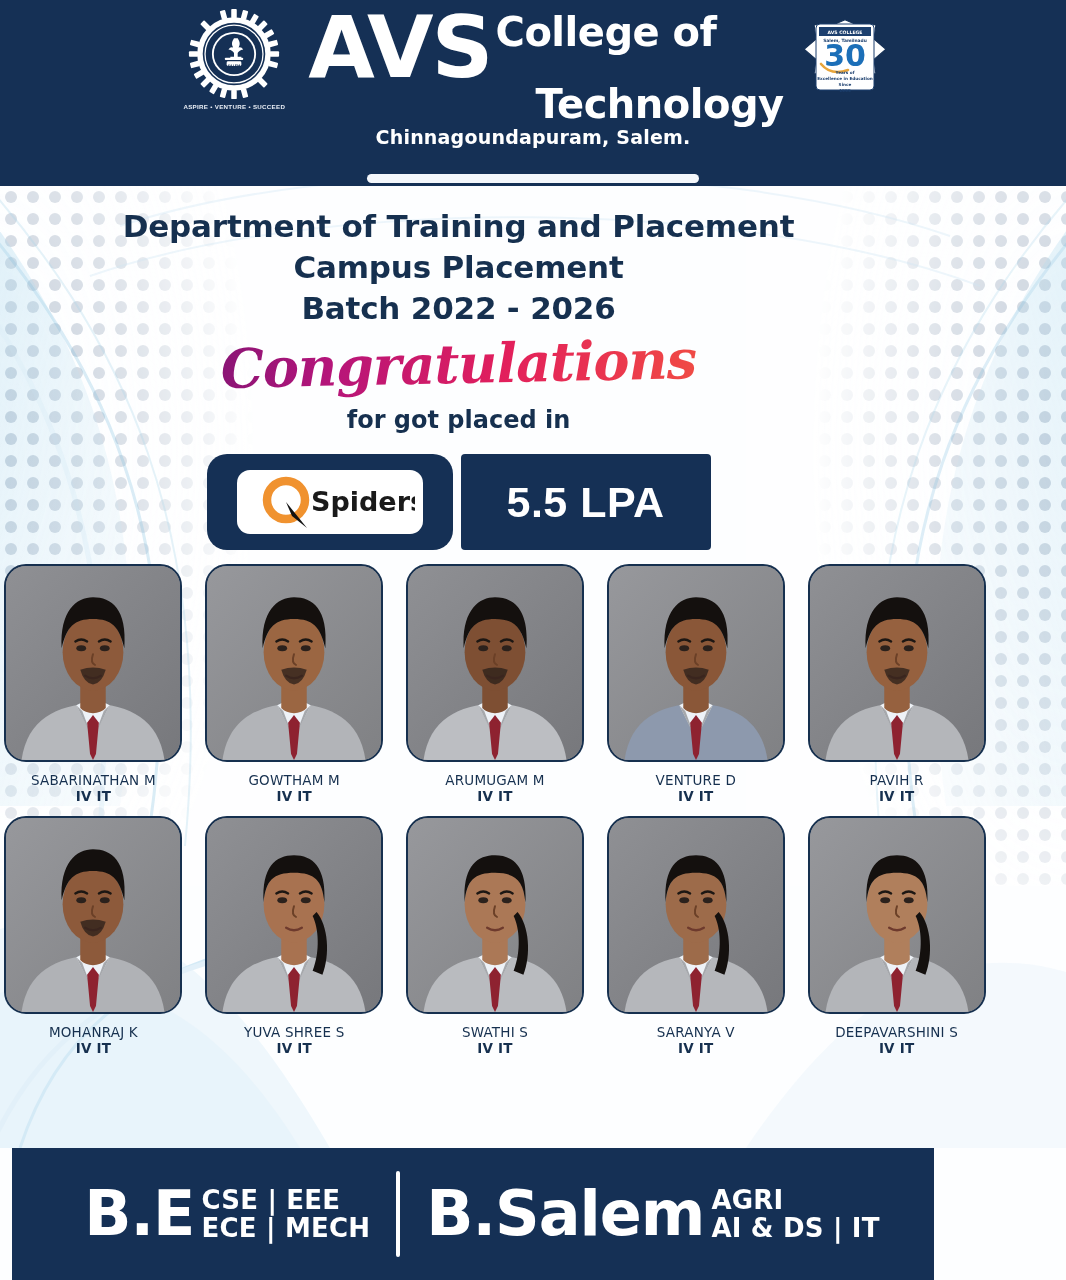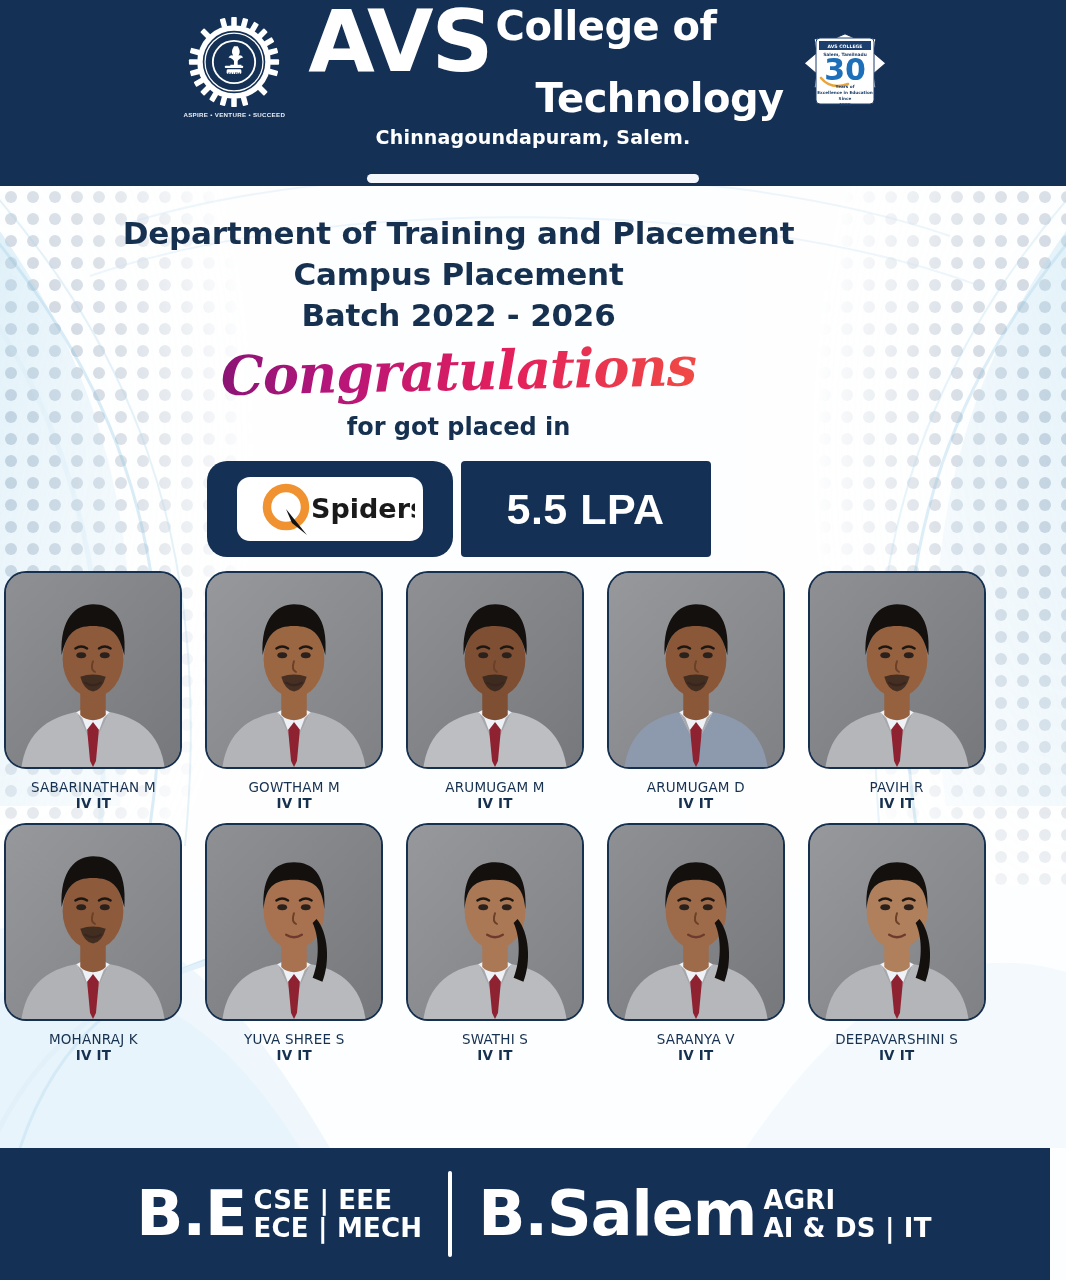--- a/index.html
+++ b/index.html
@@ -23,23 +23,23 @@
   
   .header {
     position: relative;
     width: 1066px;
     height: 186px;
     background: #153055;
     z-index: 5;
   }
   .header-inner {
     position: absolute;
-    left: 0; right: 0; top: 2px;
+    left: 0; right: 0; top: 8px;
     display: flex;
-    align-items: flex-end;
+    align-items: flex-start;
     justify-content: center;
     gap: 18px;
   }
 
   
   .seal-wrap { width: 112px; display: flex; flex-direction: column; align-items: center; }
   .seal { width: 92px; height: 92px; position: relative; }
   .seal svg { width: 92px; height: 92px; display: block; }
   .seal-tag {
     margin-top: 3px;
@@ -99,21 +99,21 @@
 
   
   .bg-layer { position: absolute; left: 0; top: 186px; width: 1066px; height: 962px; overflow: hidden; z-index: 0; }
   .bg-layer svg { position: absolute; left: 0; top: 0; }
 
   
   .content {
     position: relative;
     z-index: 3;
     width: 917px;
-    padding-top: 27px;
+    padding-top: 20px;
   }
 
   .title-block { text-align: center; color: #152d52; }
   .t-line {
     font-size: 31px;
     font-weight: bold;
     letter-spacing: -.2px;
     line-height: 1.32;
     color: #16304f;
     font-family: "DejaVu Sans", sans-serif;
@@ -214,22 +214,22 @@
     font-weight: bold;
     color: #16304f;
     letter-spacing: .2px;
     text-align: center;
     font-family: "DejaVu Sans", sans-serif;
   }
 
   
   .footer {
     position: absolute;
-    left: 0; bottom: 0;
-    width: 1050px; height: 132px;
+    left: 12px; bottom: 0;
+    width: 922px; height: 132px;
     background: #153055;
     z-index: 6;
     display: flex;
     align-items: center;
     justify-content: center;
     gap: 0px;
   }
   .deg-group { display: flex; align-items: center; }
   .deg-big {
     font-size: 62px;
@@ -559,21 +559,21 @@
               <path d="M57 84 C 55 46, 72 32, 89 32 C 108 32, 124 44, 121 84 C 116 62, 108 54, 89 54 C 70 54, 62 62, 57 84 Z" fill="#14100e"></path>
               <ellipse cx="77" cy="84" rx="5" ry="3" fill="#2b211c"></ellipse>
               <ellipse cx="101" cy="84" rx="5" ry="3" fill="#2b211c"></ellipse>
               <path d="M71 77 q6 -4 12 0" stroke="#1d1713" stroke-width="2.4" fill="none" stroke-linecap="round"></path>
               <path d="M95 77 q6 -4 12 0" stroke="#1d1713" stroke-width="2.4" fill="none" stroke-linecap="round"></path>
               <path d="M89 90 q-3 9 2 11" stroke="#6b4027" stroke-width="2" fill="none" stroke-linecap="round"></path>
               <path d="M81 112 q8 5 16 0" stroke="#6e3a2d" stroke-width="2.4" fill="none" stroke-linecap="round"></path>
               <path d="M76 106 q13 -5 26 0 q-4 14 -13 15 q-9 -1 -13 -15 Z" fill="#2a1f19" opacity="0.75"></path>
             </svg>
           </div>
-          <div class="sname">ARUMUGAM D</div>
+          <div class="sname">VENTURE D</div>
           <div class="sdept">IV IT</div>
         </div>
         <div class="cell">
           <div class="photo">
             <svg viewBox="0 0 178 198" preserveAspectRatio="xMidYMid slice" aria-hidden="true">
               <defs>
                 <linearGradient id="bgp4" x1="0" y1="0" x2="1" y2="1">
                   <stop offset="0%" stop-color="#8f9094"></stop>
                   <stop offset="100%" stop-color="#77787c"></stop>
                 </linearGradient>

